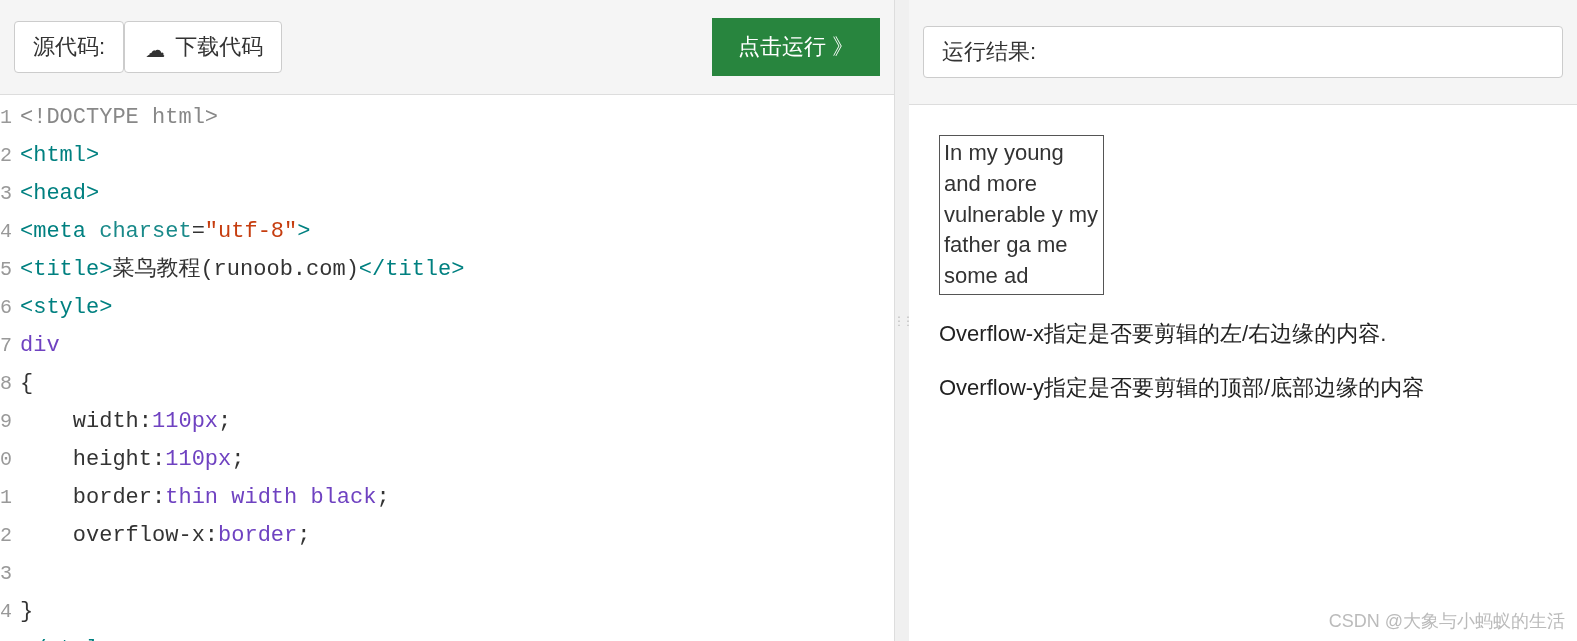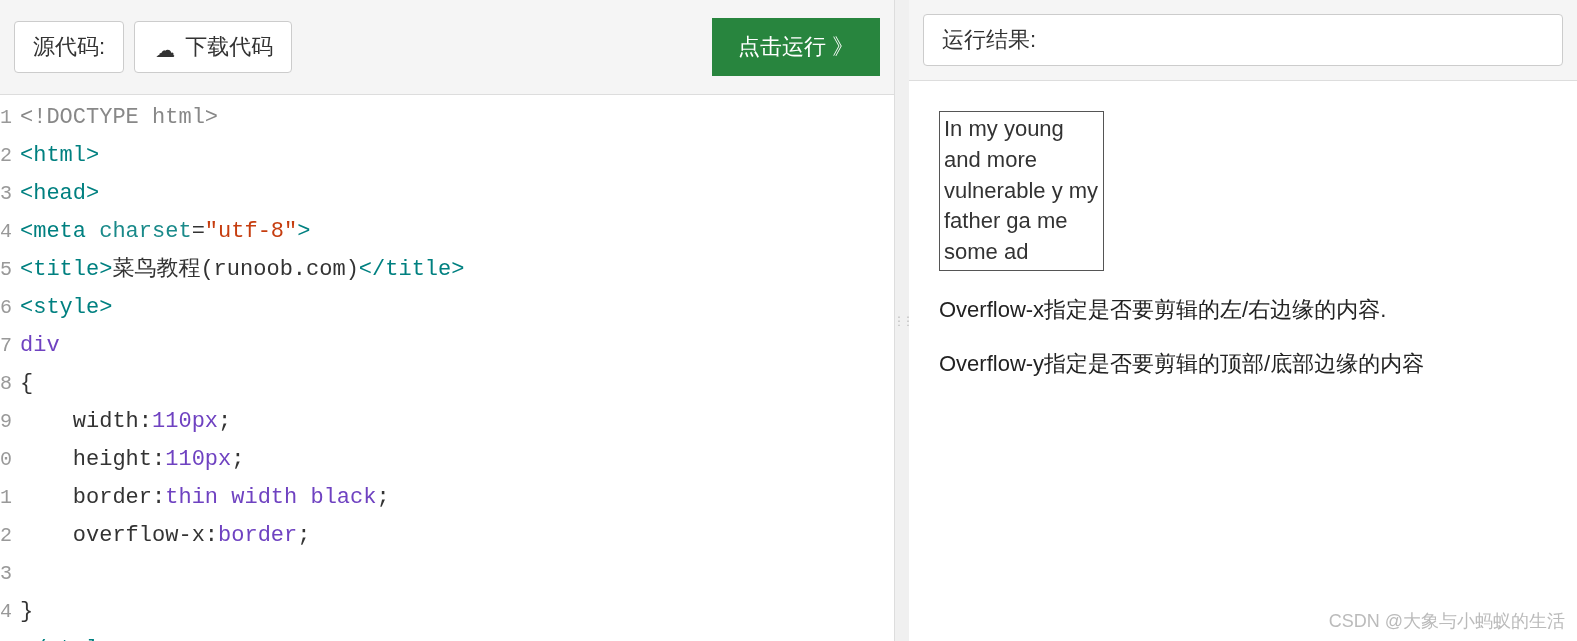--- a/index.html
+++ b/index.html
@@ -22,21 +22,20 @@
   flex: 1;
   background: #fff;
   display: flex;
   flex-direction: column;
 }
 .toolbar {
   padding: 18px 14px;
   background: #f5f5f5;
   display: flex;
   align-items: center;
-  gap: 10px;
   border-bottom: 1px solid #ddd;
 }
 .label-box {
   border: 1px solid #ccc;
   background: #fff;
   padding: 10px 18px;
   font-size: 22px;
   border-radius: 4px;
   color: #333;
 }
@@ -101,21 +100,21 @@
 .attr2 { color: #1a8a8a; }
 .str { color: #c63d0f; }
 .txt { color: #333; }
 .css-sel { color: #6f42c1; }
 .css-prop { color: #333; }
 .css-val { color: #6f42c1; }
 .punct { color: #333; }
 .grey { color: #888; }
 
 .result-toolbar {
-  padding: 14px 14px;
+  padding: 26px 14px;
   background: #f5f5f5;
   border-bottom: 1px solid #ddd;
 }
 .result-body {
   padding: 30px;
   font-family: Arial, sans-serif;
   font-size: 22px;
 }
 .demo-box {
   width: 165px;

